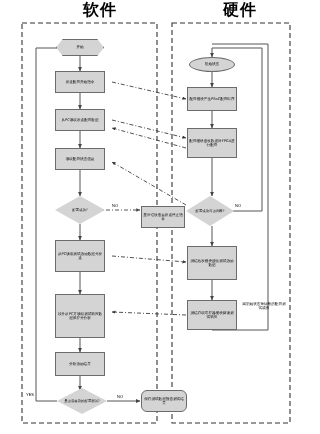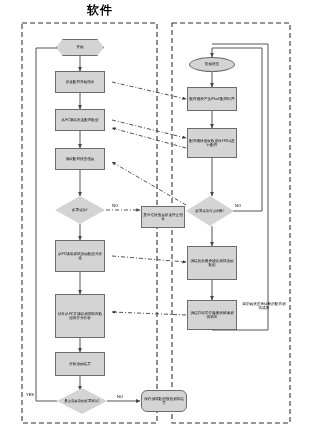--- a/index.html
+++ b/index.html
@@ -5,21 +5,21 @@
   html,body{margin:0;padding:0;background:#ffffff;}
   body{
     width:300px;height:434px;position:relative;overflow:hidden;
     font-family:"DejaVu Sans","Liberation Sans",sans-serif;
     color:#111;
   }
   #stage{position:absolute;left:0;top:0;width:300px;height:434px;}
   svg#canvas{position:absolute;left:0;top:0;width:300px;height:434px;}
 
   .col-title{
-    position:absolute;text-align:center;font-size:12px;font-weight:bold;
+    position:absolute;text-align:center;font-size:16px;font-weight:bold;
     color:#000;letter-spacing:1px;line-height:12px;
   }
   #title-software{left:40px;top:4px;width:120px;}
   #title-hardware{left:190px;top:4px;width:100px;}
 
   .node{
     position:absolute;box-sizing:border-box;
     display:flex;align-items:center;justify-content:center;
     text-align:center;color:#000;
     font-size:3.6px;line-height:4.4px;
@@ -114,20 +114,21 @@
     <path d="M186,205 L112,162" stroke="#333" stroke-width="0.85" fill="none" stroke-dasharray="4,2,1,2" marker-end="url(#arrd)"></path>
 
     <path d="M112,256 L186,262" stroke="#333" stroke-width="0.85" fill="none" stroke-dasharray="4,2,1,2" marker-end="url(#arrd)"></path>
 
     <path d="M186,315 L112,312" stroke="#333" stroke-width="0.85" fill="none" stroke-dasharray="4,2,1,2" marker-end="url(#arrd)"></path>
 
     <path d="M172,222 L166,222" stroke="#333" stroke-width="0.85" fill="none" stroke-dasharray="4,2,1,2"></path>
   </svg>
 
   <div class="col-title" id="title-software">软件</div>
+  <div class="col-title" id="title-hardware">硬件</div>
 
   <div class="node hexa" style="left:56px;top:39px;width:48px;height:17px;">开始</div>
 
   <div class="node rect" style="left:55px;top:71px;width:50px;height:22px;">发送配置开始指令</div>
 
   <div class="node rect" style="left:55px;top:109px;width:50px;height:22px;">从PC读取发送配置数据</div>
 
   <div class="node rect" style="left:55px;top:148px;width:50px;height:22px;">读取配置状态信息</div>
 
   <div class="diamond-wrap" style="left:55px;top:196px;width:50px;height:28px;">

